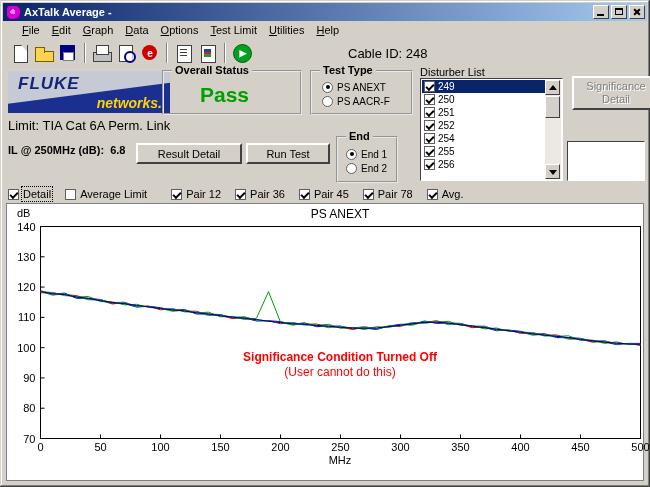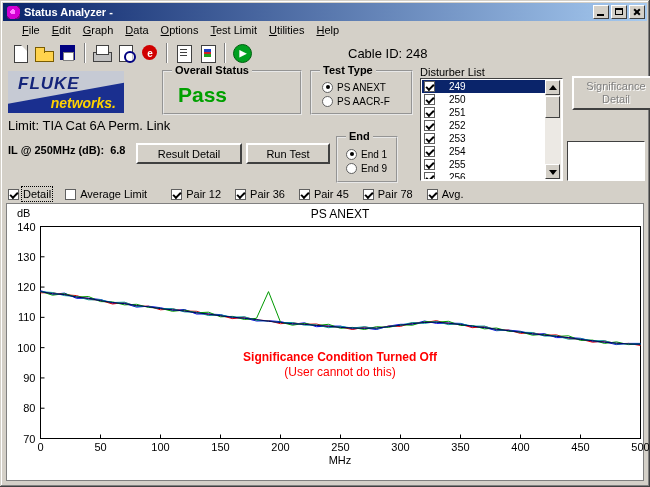--- a/index.html
+++ b/index.html
@@ -69,21 +69,21 @@
     width:13px; height:16px; background:#fff; border:1px solid #404040; }
   .icon-notes-icon::after { content:""; position:absolute; left:7px; top:7px; width:7px; height:8px;
     background:repeating-linear-gradient(#404040 0 1px, transparent 1px 3px); }
   .icon-report-icon::after { content:""; position:absolute; left:7px; top:7px; width:7px; height:8px;
     background:linear-gradient(#2040c0 0 33%, #d02020 33% 66%, #20a020 66% 100%); }
   .icon-run-icon::before { content:""; position:absolute; left:2px; top:2px; width:17px; height:17px;
     border-radius:50%; background:#00a020; border:1px solid #006010; }
   .cable-id { position:absolute; left:345px; top:7px; font-size:13px; }
 
   
-  .fluke-logo { position:absolute; left:8px; top:71px; width:116px; height:42px;
+  .fluke-logo { position:absolute; left:8px; top:71px; width:162px; height:42px;
     background:#1a2f8f; overflow:hidden; }
   .fluke-top { position:absolute; inset:0; background:#c6cad4;
     clip-path:polygon(0 0, 100% 0, 100% 28%, 0 78%); }
   .fluke-word { position:absolute; left:10px; top:3px; font-style:italic; font-weight:bold;
     font-size:17px; letter-spacing:1px; color:#14247a; z-index:2; }
   .networks-word { position:absolute; right:8px; bottom:2px; font-style:italic; font-weight:bold;
     font-size:14px; color:#ffd200; z-index:2; }
 
   
   .groupbox { position:absolute; border:2px groove #e8e8e8; }
@@ -97,21 +97,21 @@
   .radio-item { display:flex; align-items:center; height:14px; font-size:10px; gap:4px; }
   .radio { width:11px; height:11px; border-radius:50%; background:#fff; border:1px solid #606060;
     position:relative; flex:none; }
   .radio.selected::after { content:""; position:absolute; left:2.5px; top:2.5px; width:4px; height:4px;
     border-radius:50%; background:#000; }
 
   .dl-title { position:absolute; left:420px; top:66px; }
   .listbox { position:absolute; left:420px; top:78px; width:143px; height:103px; background:#fff;
     border:1px solid; border-color:#404040 #fff #fff #404040; }
   #disturberRows { position:absolute; left:1px; top:1px; right:17px; bottom:1px; overflow:hidden; }
-  .dl-row { display:flex; align-items:center; height:13px; font-size:10px; gap:14px; padding-left:2px; }
+  .dl-row { display:flex; align-items:center; height:13px; font-size:10px; gap:3px; padding-left:2px; }
   .dl-row.selected { background:#0a246a; color:#fff; }
   .scrollbar { position:absolute; top:1px; right:1px; bottom:1px; width:16px; background:#ece9e4; }
   .sb-btn { position:absolute; left:0; width:15px; height:15px; background:#d4d0c8;
     border:1px solid; border-color:#fff #404040 #404040 #fff; }
   .sb-btn.up { top:0; } .sb-btn.down { bottom:0; }
   .arr { position:absolute; left:3px; width:0; height:0; border:4px solid transparent; }
   .arr.up { top:4px; border-bottom:5px solid #000; border-top:none; }
   .arr.down { top:5px; border-top:5px solid #000; border-bottom:none; }
   .sb-thumb { position:absolute; left:0; top:16px; width:15px; height:22px; background:#d4d0c8;
     border:1px solid; border-color:#fff #404040 #404040 #fff; }
@@ -149,21 +149,21 @@
   .ann2 { font-size:12px; margin-top:1px; }
   .chart-xlabel { position:absolute; left:33px; top:250px; width:600px; text-align:center; font-size:11px; }
 </style>
 </head>
 <body>
 
 <div class="window">
 
   <div class="titlebar">
     <span class="app-icon"></span>
-    <span class="title-text">Status Analyzer -</span>
+    <span class="title-text">AxTalk Average -</span>
     <span class="win-buttons">
       <button class="winbtn">
           <span class="glyph-min"></span>
         </button>
       <button class="winbtn">
           <span class="glyph-max"></span>
         </button>
       <button class="winbtn">
           <span class="glyph-close"></span>
         </button>
@@ -204,21 +204,21 @@
   </div>
 
   <div class="fluke-logo">
     <div class="fluke-top"></div>
     <span class="fluke-word">FLUKE</span>
     <span class="networks-word">networks.</span>
   </div>
 
   <div class="groupbox gb-overall">
     <span class="gb-label">Overall Status</span>
-    <span class="pass-value" id="passValue" style="color: rgb(0, 160, 0);">Pass</span>
+    <span class="pass-value" id="passValue" style="color: rgb(0, 160, 0); margin-left: 22px;">Pass</span>
   </div>
 
   <div class="groupbox gb-testtype">
     <span class="gb-label">Test Type</span>
     <div id="testTypeRadios">
         <div class="radio-item">
           <span class="radio selected"></span>
           <span class="radio-label">PS ANEXT</span>
         </div>
         <div class="radio-item">
@@ -242,24 +242,20 @@
         <div class="dl-row">
           <span class="cb-box checked"></span>
           <span class="dl-label">251</span>
         </div>
         <div class="dl-row">
           <span class="cb-box checked"></span>
           <span class="dl-label">252</span>
         </div>
         <div class="dl-row">
           <span class="cb-box checked"></span>
-          <span class="dl-label">253</span>
-        </div>
-        <div class="dl-row">
-          <span class="cb-box checked"></span>
           <span class="dl-label">254</span>
         </div>
         <div class="dl-row">
           <span class="cb-box checked"></span>
           <span class="dl-label">255</span>
         </div>
         <div class="dl-row">
           <span class="cb-box checked"></span>
           <span class="dl-label">256</span>
         </div>
@@ -285,21 +281,21 @@
 
   <div class="groupbox gb-end">
     <span class="gb-label">End</span>
     <div id="endRadios">
         <div class="radio-item">
           <span class="radio selected"></span>
           <span class="radio-label">End 1</span>
         </div>
         <div class="radio-item">
           <span class="radio"></span>
-          <span class="radio-label">End 9</span>
+          <span class="radio-label">End 2</span>
         </div>
       </div>
   </div>
 
   <div class="white-box"></div>
 
   <div class="pair-row" id="pairRow">
       <span class="cb-item">
         <span class="cb-box checked"></span>
         <span class="cb-label">Detail</span>

